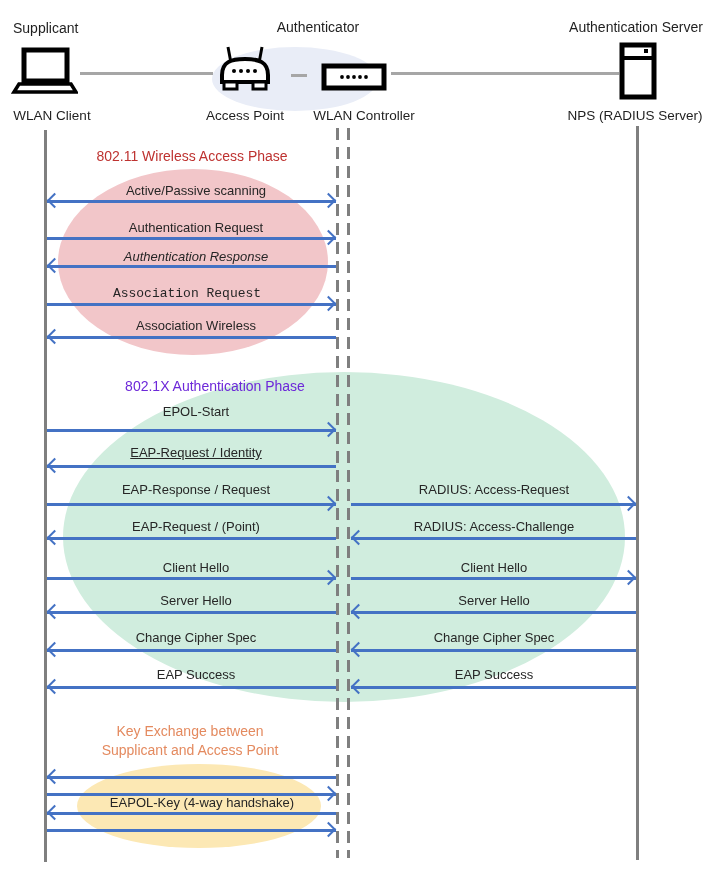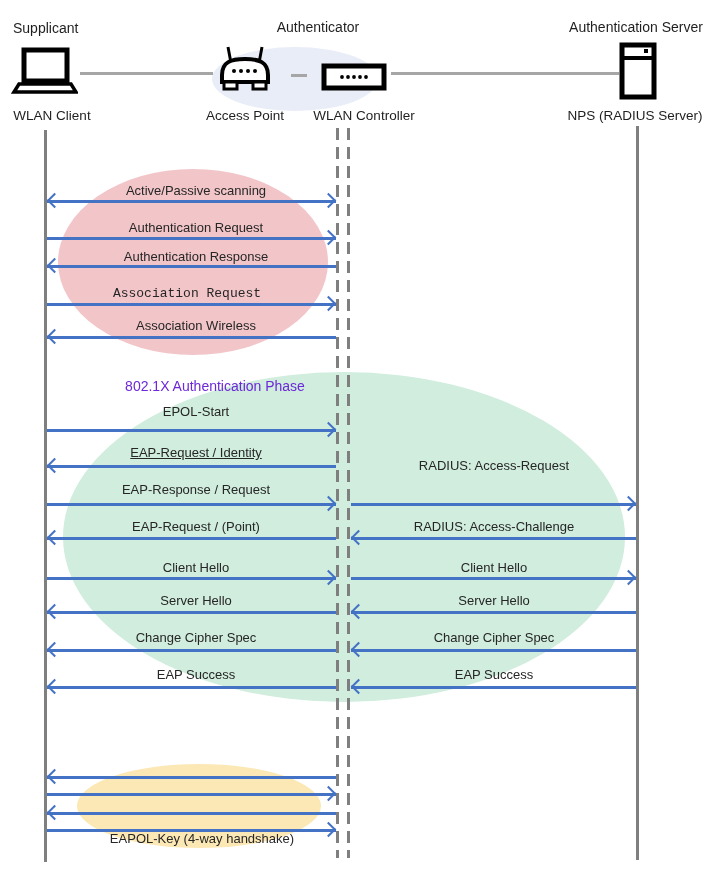--- a/index.html
+++ b/index.html
@@ -100,49 +100,56 @@
   <div class="device-label" style="left:245px;top:108px;">Access Point</div>
   <div class="device-label" style="left:364px;top:108px;">WLAN Controller</div>
   <div class="device-label" style="left:635px;top:108px;">NPS (RADIUS Server)</div>
 
   <div class="lifeline-solid" style="left:44px;top:130px;height:732px;"></div>
   <div class="lifeline-dashed" style="left:336px;top:128px;height:730px;"></div>
   <div class="lifeline-dashed" style="left:347px;top:128px;height:730px;"></div>
   <div class="lifeline-solid" style="left:636px;top:126px;height:734px;"></div>
 
   <div id="messages-layer">
+      <div class="phase-title" style="left: 192px; top: 147px; color: rgb(190, 50, 48);">
+        <div>802.11 Wireless Access Phase</div>
+      </div>
       <div class="phase-title" style="left: 215px; top: 377px; color: #6d28d9;">
         <div>802.1X Authentication Phase</div>
+      </div>
+      <div class="phase-title" style="left: 190px; top: 722px; color: rgb(228, 138, 95);">
+        <div>Key Exchange between</div>
+        <div>Supplicant and Access Point</div>
       </div>
       <div class="msg-label" style="left: 196px; top: 183px;">Active/Passive scanning</div>
       <div class="msg-line" style="left: 47px; width: 289px; top: 200px;"></div>
       <div class="arrow-head head-r" style="left: 323px; top: 195px;"></div>
       <div class="arrow-head head-l" style="left: 49px; top: 195px;"></div>
       <div class="msg-label" style="left: 196px; top: 220px;">Authentication Request</div>
       <div class="msg-line" style="left: 47px; width: 289px; top: 237px;"></div>
       <div class="arrow-head head-r" style="left: 323px; top: 232px;"></div>
-      <div class="msg-label" style="left: 196px; top: 249px;">Authentication Response</div>
+      <div class="msg-label" style="left: 196px; top: 249px; font-style: italic;">Authentication Response</div>
       <div class="msg-line" style="left: 47px; width: 289px; top: 265px;"></div>
       <div class="arrow-head head-l" style="left: 49px; top: 260px;"></div>
       <div class="msg-label" style="left: 187px; top: 286px; font-family: Liberation Mono, monospace;">Association Request</div>
       <div class="msg-line" style="left: 47px; width: 289px; top: 303px;"></div>
       <div class="arrow-head head-r" style="left: 323px; top: 298px;"></div>
       <div class="msg-label" style="left: 196px; top: 318px;">Association Wireless</div>
       <div class="msg-line" style="left: 47px; width: 289px; top: 336px;"></div>
       <div class="arrow-head head-l" style="left: 49px; top: 331px;"></div>
       <div class="msg-label" style="left: 196px; top: 404px;">EPOL-Start</div>
       <div class="msg-line" style="left: 47px; width: 289px; top: 429px;"></div>
       <div class="arrow-head head-r" style="left: 323px; top: 424px;"></div>
       <div class="msg-label" style="left: 196px; top: 445px; text-decoration: underline;">EAP-Request / Identity</div>
       <div class="msg-line" style="left: 47px; width: 289px; top: 465px;"></div>
       <div class="arrow-head head-l" style="left: 49px; top: 460px;"></div>
       <div class="msg-label" style="left: 196px; top: 482px;">EAP-Response / Request</div>
       <div class="msg-line" style="left: 47px; width: 289px; top: 503px;"></div>
       <div class="arrow-head head-r" style="left: 323px; top: 498px;"></div>
-      <div class="msg-label" style="left: 494px; top: 458px;">RADIUS: Access-Request</div>
+      <div class="msg-label" style="left: 494px; top: 482px;">RADIUS: Access-Request</div>
       <div class="msg-line" style="left: 351px; width: 285px; top: 503px;"></div>
       <div class="arrow-head head-r" style="left: 623px; top: 498px;"></div>
       <div class="msg-label" style="left: 196px; top: 519px;">EAP-Request / (Point)</div>
       <div class="msg-line" style="left: 47px; width: 289px; top: 537px;"></div>
       <div class="arrow-head head-l" style="left: 49px; top: 532px;"></div>
       <div class="msg-label" style="left: 494px; top: 519px;">RADIUS: Access-Challenge</div>
       <div class="msg-line" style="left: 351px; width: 285px; top: 537px;"></div>
       <div class="arrow-head head-l" style="left: 353px; top: 532px;"></div>
       <div class="msg-label" style="left: 196px; top: 560px;">Client Hello</div>
       <div class="msg-line" style="left: 47px; width: 289px; top: 577px;"></div>
@@ -165,20 +172,20 @@
       <div class="msg-label" style="left: 196px; top: 667px;">EAP Success</div>
       <div class="msg-line" style="left: 47px; width: 289px; top: 686px;"></div>
       <div class="arrow-head head-l" style="left: 49px; top: 681px;"></div>
       <div class="msg-label" style="left: 494px; top: 667px;">EAP Success</div>
       <div class="msg-line" style="left: 351px; width: 285px; top: 686px;"></div>
       <div class="arrow-head head-l" style="left: 353px; top: 681px;"></div>
       <div class="msg-line" style="left: 47px; width: 289px; top: 776px;"></div>
       <div class="arrow-head head-l" style="left: 49px; top: 771px;"></div>
       <div class="msg-line" style="left: 47px; width: 289px; top: 793px;"></div>
       <div class="arrow-head head-r" style="left: 323px; top: 788px;"></div>
-      <div class="msg-label" style="left: 202px; top: 795px; margin-top: 36px;">EAPOL-Key (4-way handshake)</div>
+      <div class="msg-label" style="left: 202px; top: 795px;">EAPOL-Key (4-way handshake)</div>
       <div class="msg-line" style="left: 47px; width: 289px; top: 812px;"></div>
       <div class="arrow-head head-l" style="left: 49px; top: 807px;"></div>
       <div class="msg-line" style="left: 47px; width: 289px; top: 829px;"></div>
       <div class="arrow-head head-r" style="left: 323px; top: 824px;"></div>
     </div>
 
 </div>
 
 </body></html>

